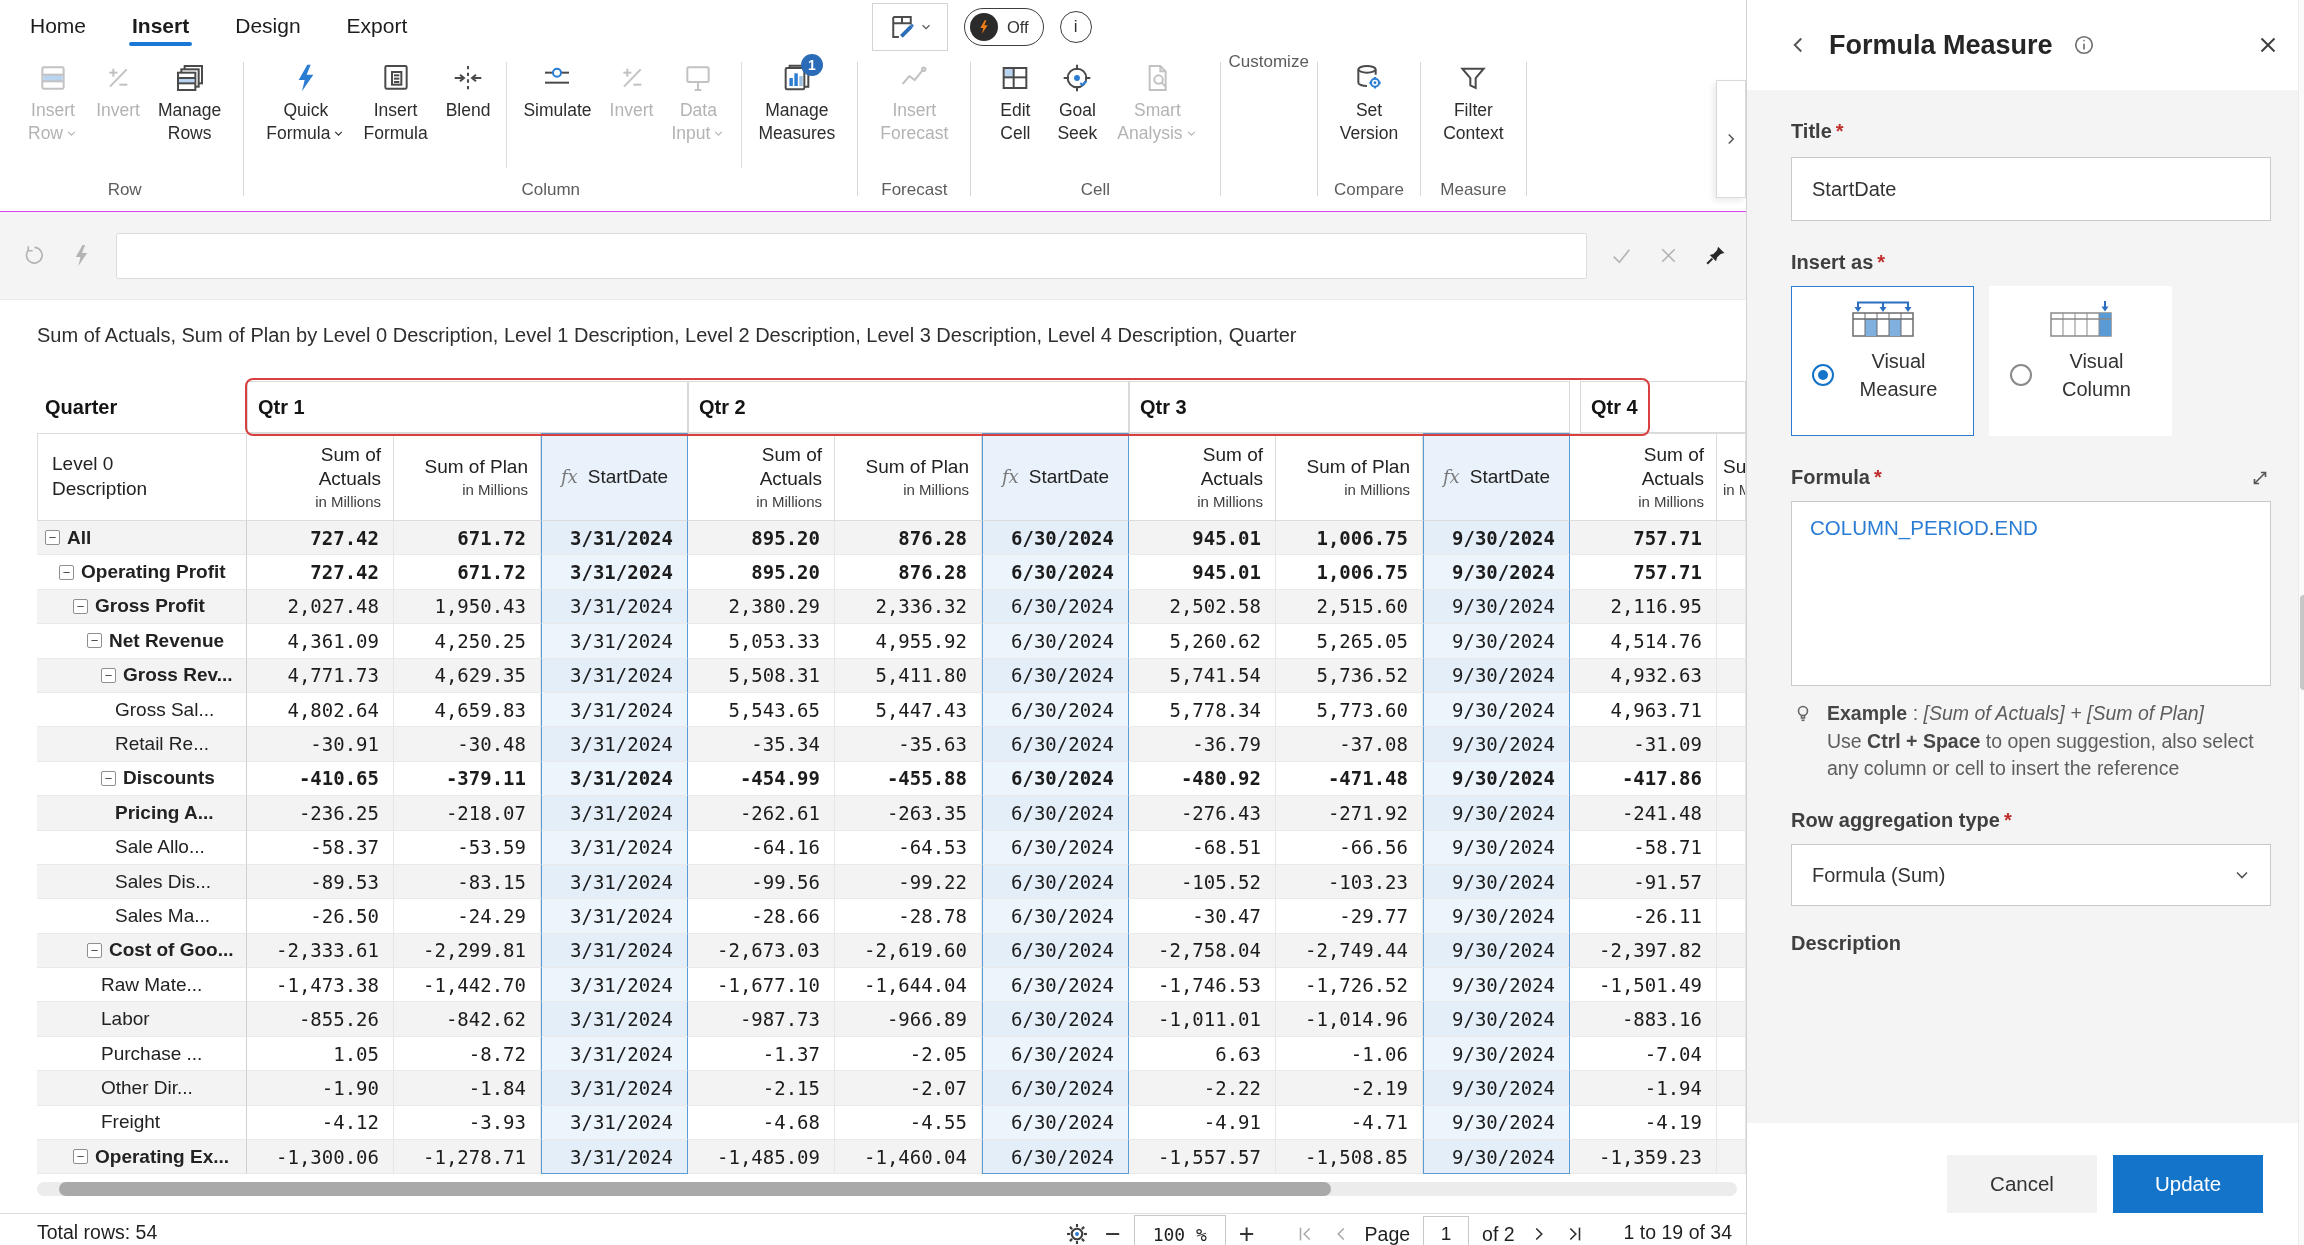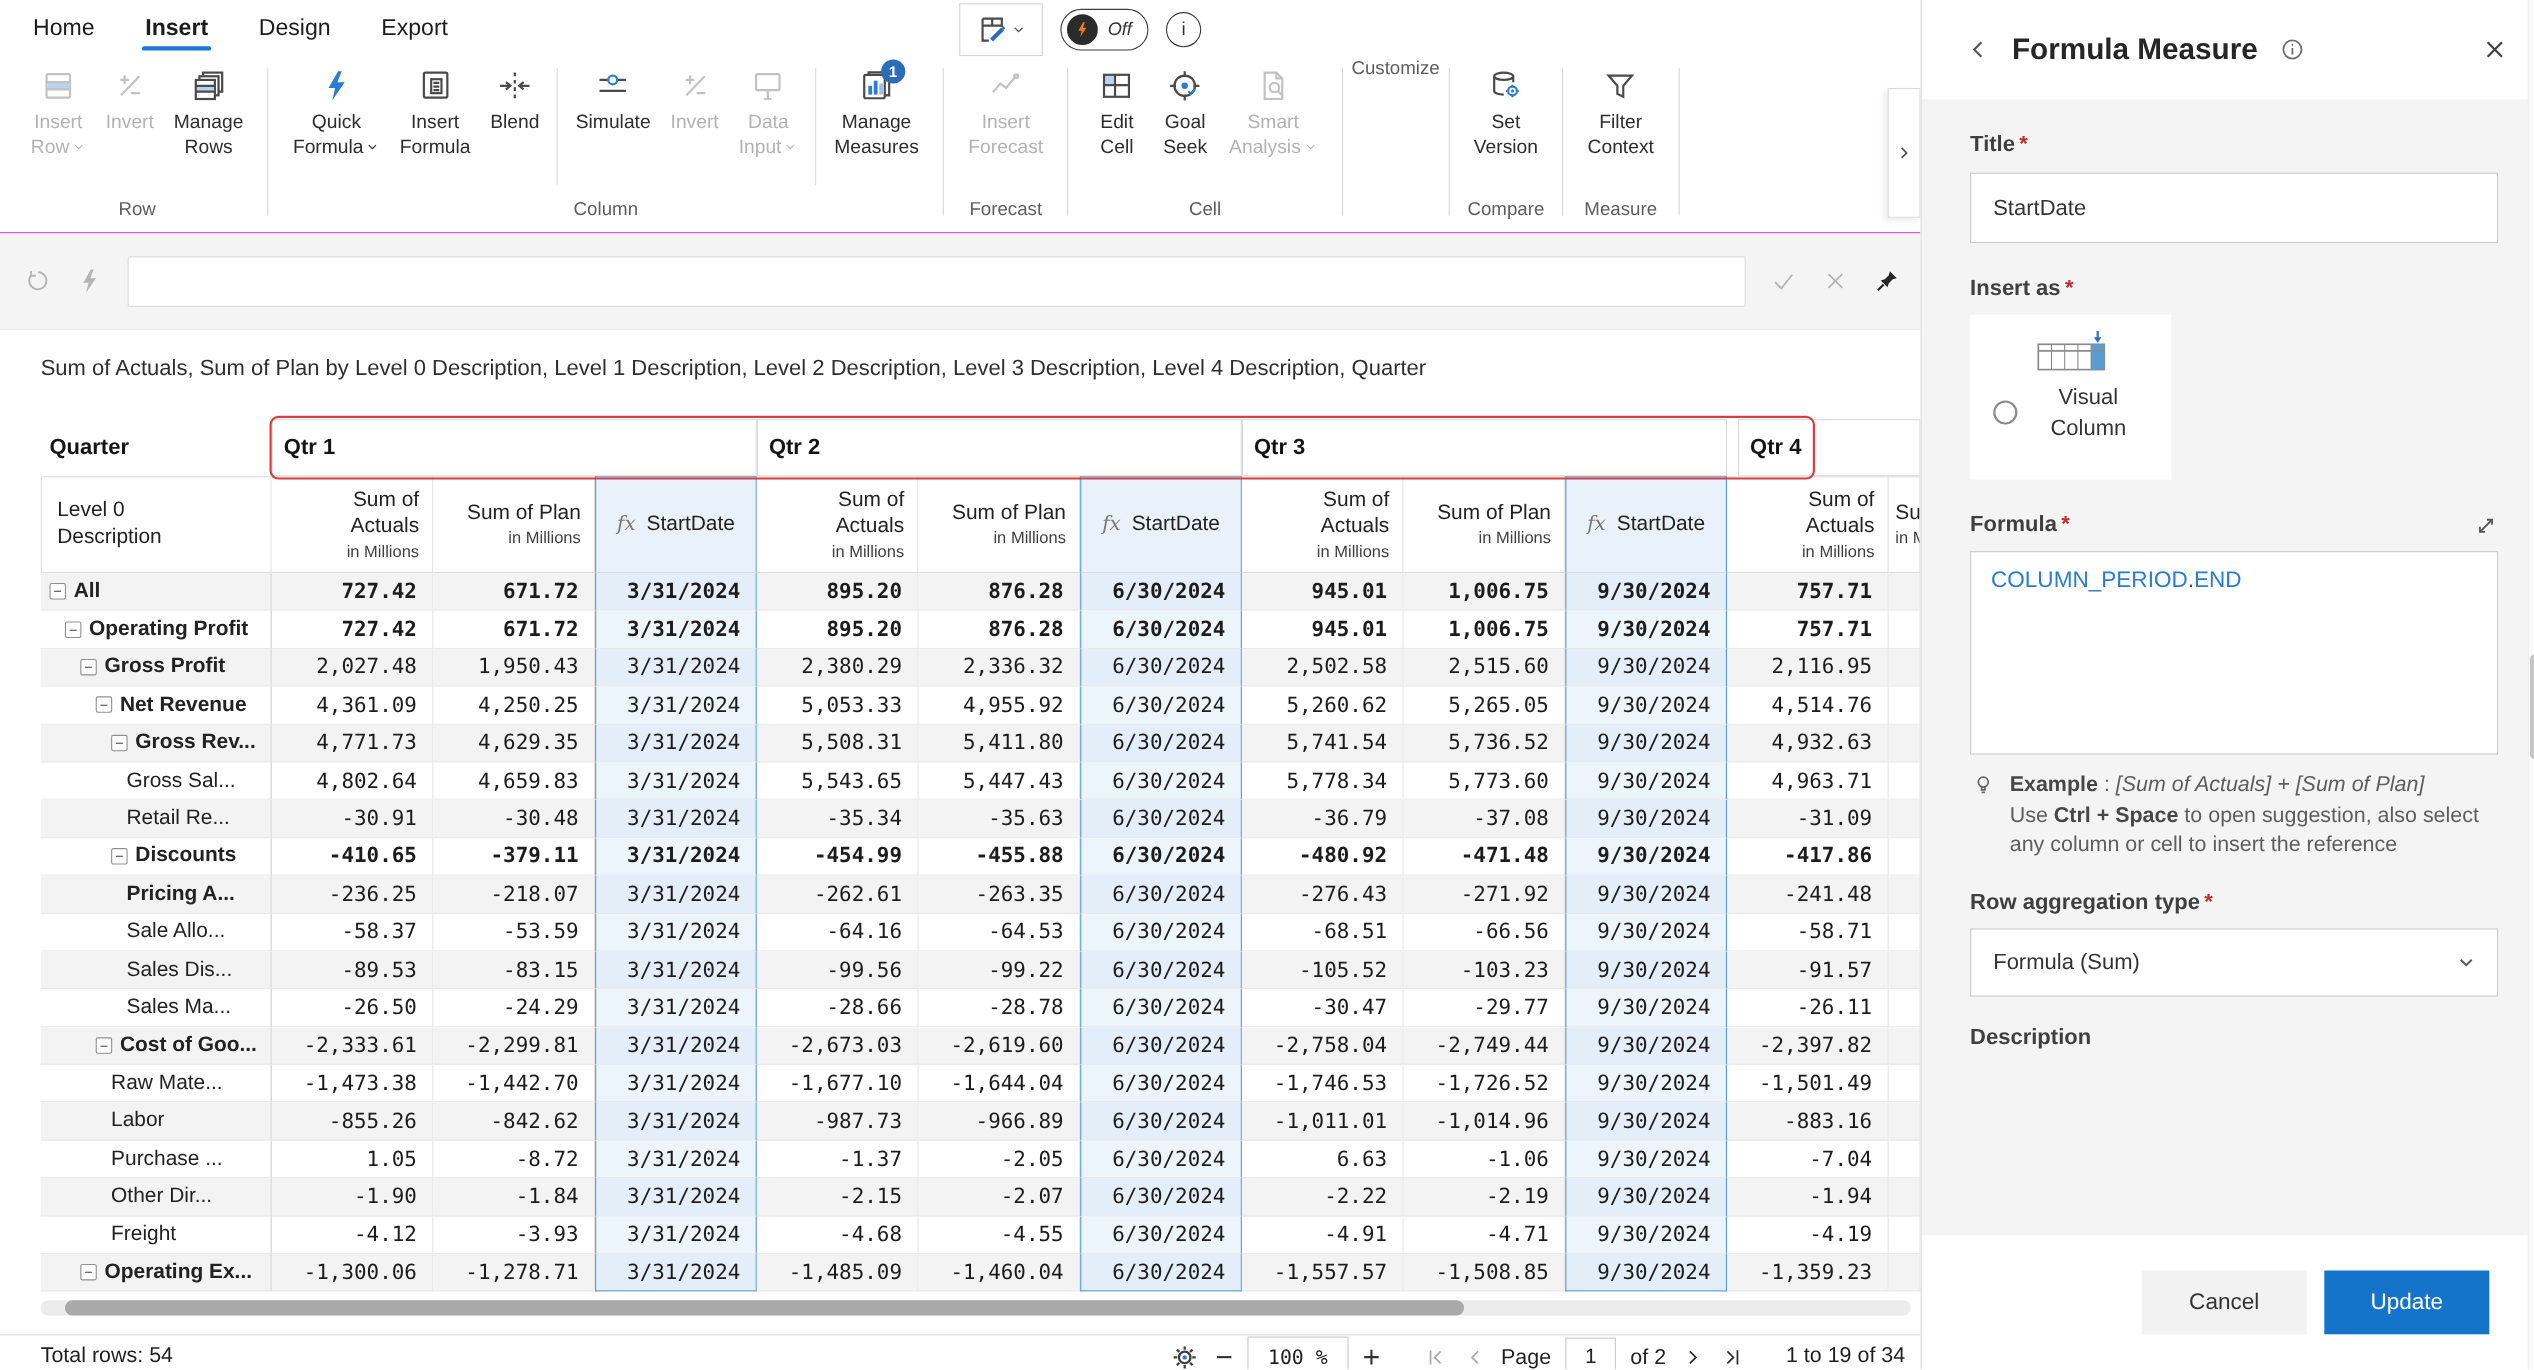--- a/index.html
+++ b/index.html
@@ -14,21 +14,21 @@
   .tab { cursor:pointer; position:relative; }
   .tab.active { font-weight:700; }
   .tab.active::after { content:''; position:absolute; left:-3px; right:-3px; bottom:-8px; height:4px; background:#1a78d6; border-radius:2px; }
   .topctrl { position:absolute; left:872px; top:3px; display:flex; align-items:center; gap:16px; }
   .topbtn { width:76px; height:48px; border:1px solid #d4d4d4; background:#fff; display:flex; align-items:center; justify-content:center; gap:2px; cursor:pointer; }
   .topbtn svg.big { width:30px; height:30px; stroke:#4c4c4c; fill:none; stroke-width:1.6; }
   .topbtn svg.sm { width:14px; height:14px; stroke:#555; fill:none; stroke-width:2; }
   .pill { height:38px; border:1.7px solid #3d3d3d; border-radius:19px; display:flex; align-items:center; gap:9px; padding:0 14px 0 5px; cursor:pointer; background:#fff; }
   .pill-dot { width:28px; height:28px; border-radius:50%; background:#2b2b2b; display:flex; align-items:center; justify-content:center; }
   .pill-dot svg { width:16px; height:16px; color:#f07d16; }
-  .pill-label { font-size:16.5px; color:#333;font-style:italic; }
+  .pill-label { font-size:16.5px; color:#333; }
   .infocirc { width:32px; height:32px; border:1.7px solid #3d3d3d; border-radius:50%; display:flex; align-items:center; justify-content:center; font-size:17px; color:#333; cursor:pointer; }
   .rrow { display:flex; align-items:stretch; height:156px; padding-left:14px; }
   .rgroup { display:flex; flex-direction:column; }
   .rbtns { display:flex; flex:1; align-items:flex-start; gap:2px; padding:8px 6px 0; }
   .rglabel { text-align:center; font-size:17px; color:#5d5d5d; padding-bottom:8px; }
   .rdiv { width:1px; background:#d6d6d6; margin:10px 8px 12px; }
   .rsep { width:1px; background:#dcdcdc; align-self:stretch; margin:2px 6px 12px; }
   .rbtn { display:flex; flex-direction:column; align-items:center; min-width:60px; padding:2px 8px; font-size:17.5px; color:#2d2d2d; line-height:1.3; cursor:pointer; text-align:center; }
   .rbtn .rl { white-space:nowrap; }
   .rbtn.disabled { color:#b3b3b3; }
@@ -923,20 +923,40 @@
       <span class="pclose"><svg>
             <use href="#i-x"></use>
           </svg></span>
     </div>
     <div class="pbody">
       <div class="plabel"><span>Title</span><span class="req">*</span></div>
       <input class="pinput" value="StartDate" style="">
 
       <div class="plabel mt"><span>Insert as</span><span class="req">*</span></div>
       <div class="cards">
+        <div class="card sel">
+          <svg class="cicon" viewBox="0 0 66 40">
+            <path d="M8 9 V3.5 H58 V9 M33 3.5 V9" stroke="#2b6fc0" stroke-width="2" fill="none"></path>
+            <path d="M8 13 L4.5 8 H11.5 Z" fill="#2b6fc0"></path>
+              <path d="M33 13 L29.5 8 H36.5 Z" fill="#2b6fc0"></path>
+              <path d="M58 13 L54.5 8 H61.5 Z" fill="#2b6fc0"></path>
+            <rect x="3" y="14" width="60" height="23" fill="#fff" stroke="#6b6b6b" stroke-width="1.5"></rect>
+            <rect x="15" y="20" width="12" height="17" fill="#7fb0e0"></rect>
+              <rect x="39" y="20" width="12" height="17" fill="#7fb0e0"></rect>
+            <line x1="3" y1="20" x2="63" y2="20" stroke="#6b6b6b" stroke-width="1.5"></line>
+            <line x1="15" y1="14" x2="15" y2="37" stroke="#6b6b6b"></line>
+              <line x1="27" y1="14" x2="27" y2="37" stroke="#6b6b6b"></line>
+              <line x1="39" y1="14" x2="39" y2="37" stroke="#6b6b6b"></line>
+              <line x1="51" y1="14" x2="51" y2="37" stroke="#6b6b6b"></line>
+          </svg>
+          <div class="cardrow">
+            <span class="radio checked"></span>
+            <div class="cardlabel" style="width:110px">Visual Measure</div>
+          </div>
+        </div>
         <div class="card">
           <svg class="cicon" viewBox="0 0 66 40">
             <line x1="57" y1="2" x2="57" y2="8" stroke="#2b6fc0" stroke-width="2"></line>
             <path d="M57 12.5 L53.5 7.5 H60.5 Z" fill="#2b6fc0"></path>
             <rect x="3" y="14" width="60" height="23" fill="#fff" stroke="#8a8a8a" stroke-width="1.5"></rect>
             <rect x="51" y="14" width="12" height="23" fill="#5b9bd5"></rect>
             <line x1="3" y1="20" x2="63" y2="20" stroke="#8a8a8a" stroke-width="1.5"></line>
             <line x1="15" y1="14" x2="15" y2="37" stroke="#8a8a8a"></line>
               <line x1="27" y1="14" x2="27" y2="37" stroke="#8a8a8a"></line>
               <line x1="39" y1="14" x2="39" y2="37" stroke="#8a8a8a"></line>

